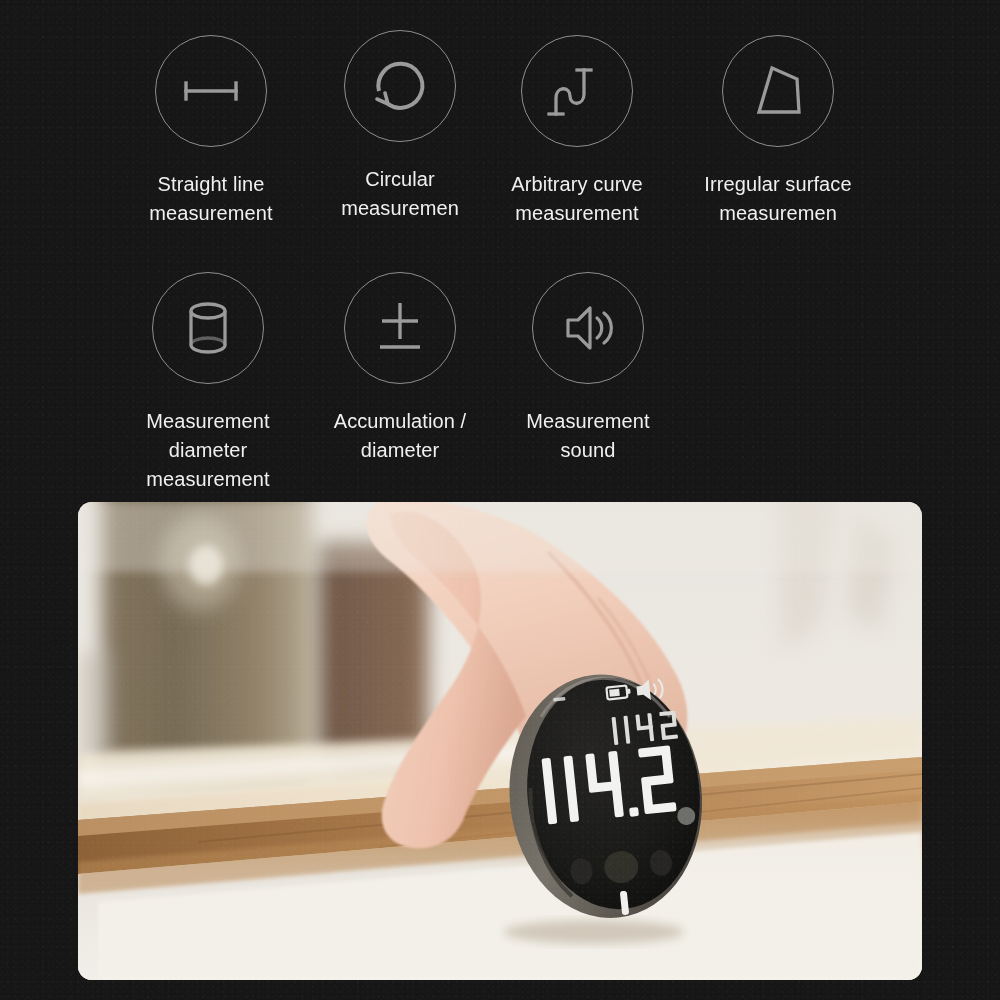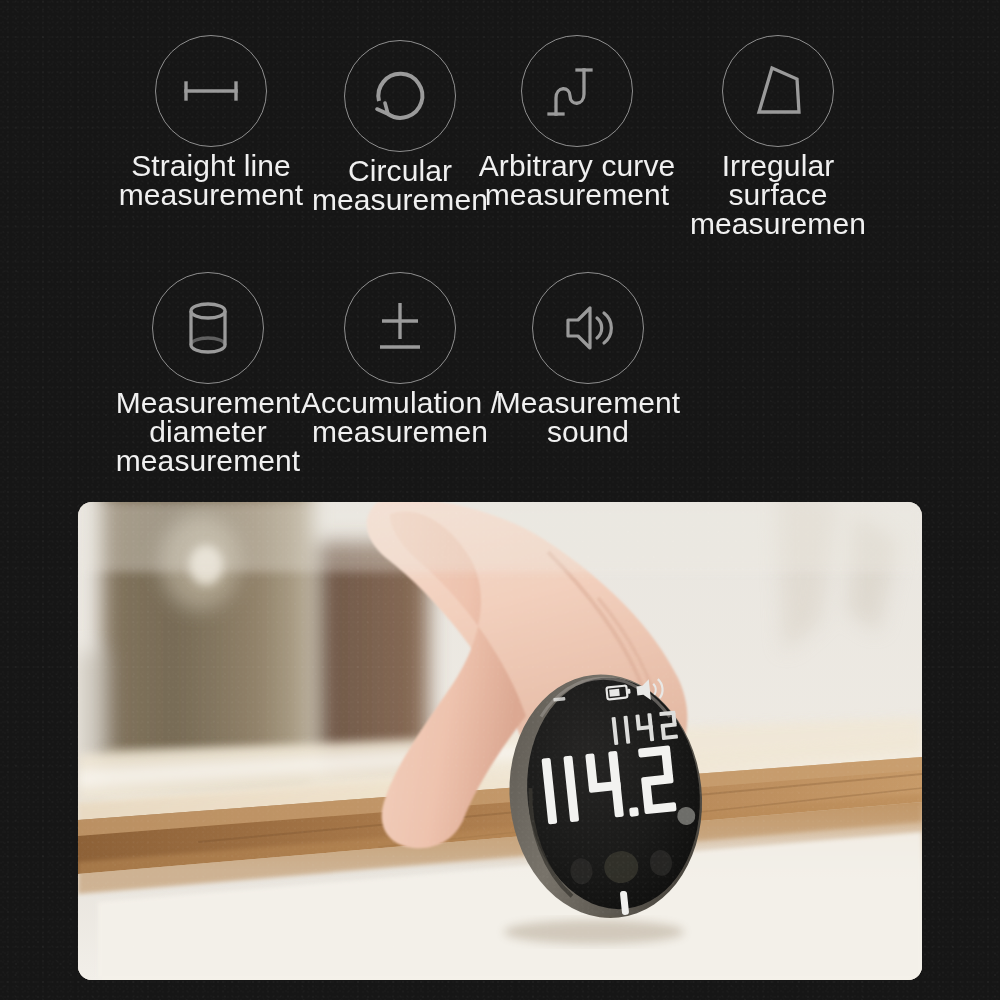--- a/index.html
+++ b/index.html
@@ -51,32 +51,32 @@
     border-radius: 50%;
     margin: 0 auto;
     display: flex;
     align-items: center;
     justify-content: center;
     box-sizing: border-box;
   }
   .circle svg { display: block; }
 
   .feature-label {
-    margin-top: 4px;
+    margin-top: 23px;
     color: #f0f0f0;
-    font-size: 30px;
+    font-size: 20px;
     line-height: 29px;
     font-weight: 400;
     letter-spacing: .1px;
     white-space: pre-line;
   }
 
   
   .f1 { left: 106px; top: 35px; }
-  .f2 { left: 295px; top: 40px; }
+  .f2 { left: 295px; top: 30px; }
   .f3 { left: 472px; top: 35px; }
   .f4 { left: 673px; top: 35px; }
   
   .f5 { left: 103px; top: 272px; }
   .f6 { left: 295px; top: 272px; }
   .f7 { left: 483px; top: 272px; }
   .f8 { left: 673px; top: 272px; }
 
   
   .photo {
@@ -159,21 +159,21 @@
 
   <div class="feature f6">
     <div class="circle">
       <svg width="78" height="78" viewBox="0 0 78 78" fill="none" stroke="#9a9a9a" stroke-width="3.4" stroke-linecap="butt">
         <line x1="39" y1="14" x2="39" y2="50"></line>
         <line x1="21" y1="32" x2="57" y2="32"></line>
         <line x1="19" y1="58" x2="59" y2="58"></line>
       </svg>
     </div>
     <div class="feature-label">Accumulation /
-measuremen</div>
+diameter</div>
   </div>
 
   <div class="feature f7">
     <div class="circle">
       <svg width="78" height="78" viewBox="0 0 78 78" fill="none" stroke="#9a9a9a" stroke-width="3.2" stroke-linejoin="round" stroke-linecap="round">
         <path d="M19 31 L29 31 L41 19 L41 59 L29 47 L19 47 Z"></path>
         <path d="M48 29 A13 13 0 0 1 48 49"></path>
         <path d="M55 24 A19 19 0 0 1 55 54"></path>
       </svg>
     </div>

